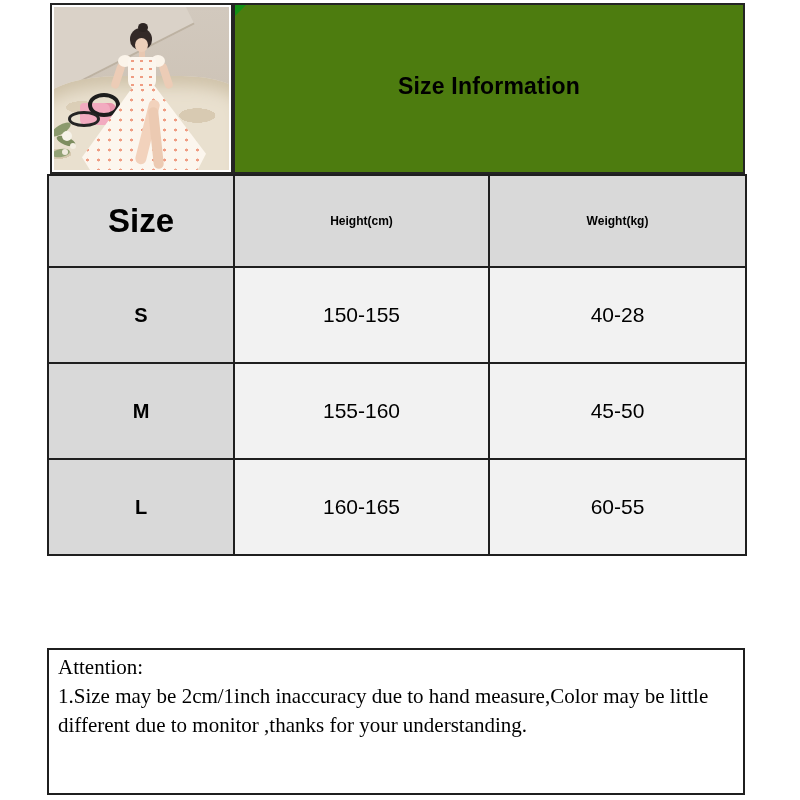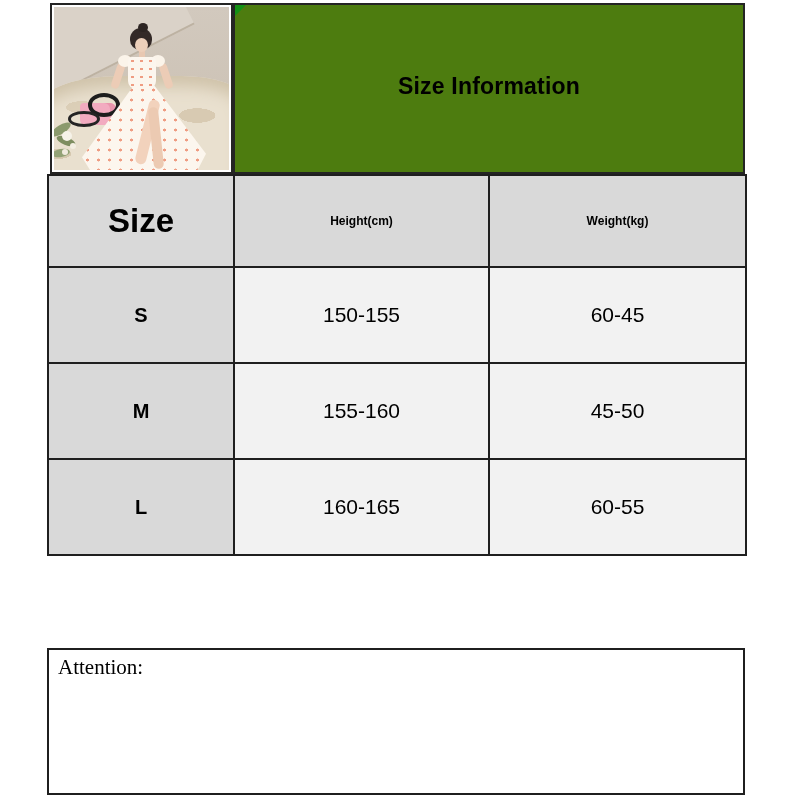--- a/index.html
+++ b/index.html
@@ -169,30 +169,31 @@
     <tr>
       <th class="size-col-header">Size</th>
       <th>Height(cm)</th>
       <th>Weight(kg)</th>
     </tr>
   </thead>
   <tbody>
     <tr>
       <th>S</th>
       <td>150-155</td>
-      <td>60-45</td>
+      <td>40-28</td>
     </tr>
     <tr>
       <th>M</th>
       <td>155-160</td>
       <td>45-50</td>
     </tr>
     <tr>
       <th>L</th>
       <td>160-165</td>
       <td>60-55</td>
     </tr>
   </tbody>
 </table>
 
 <div class="attention-box">
   <p>Attention:</p>
+  <p>1.Size may be 2cm/1inch inaccuracy due to hand measure,Color may be little different due to monitor ,thanks for your understanding.</p>
 </div>
 
 </body></html>

